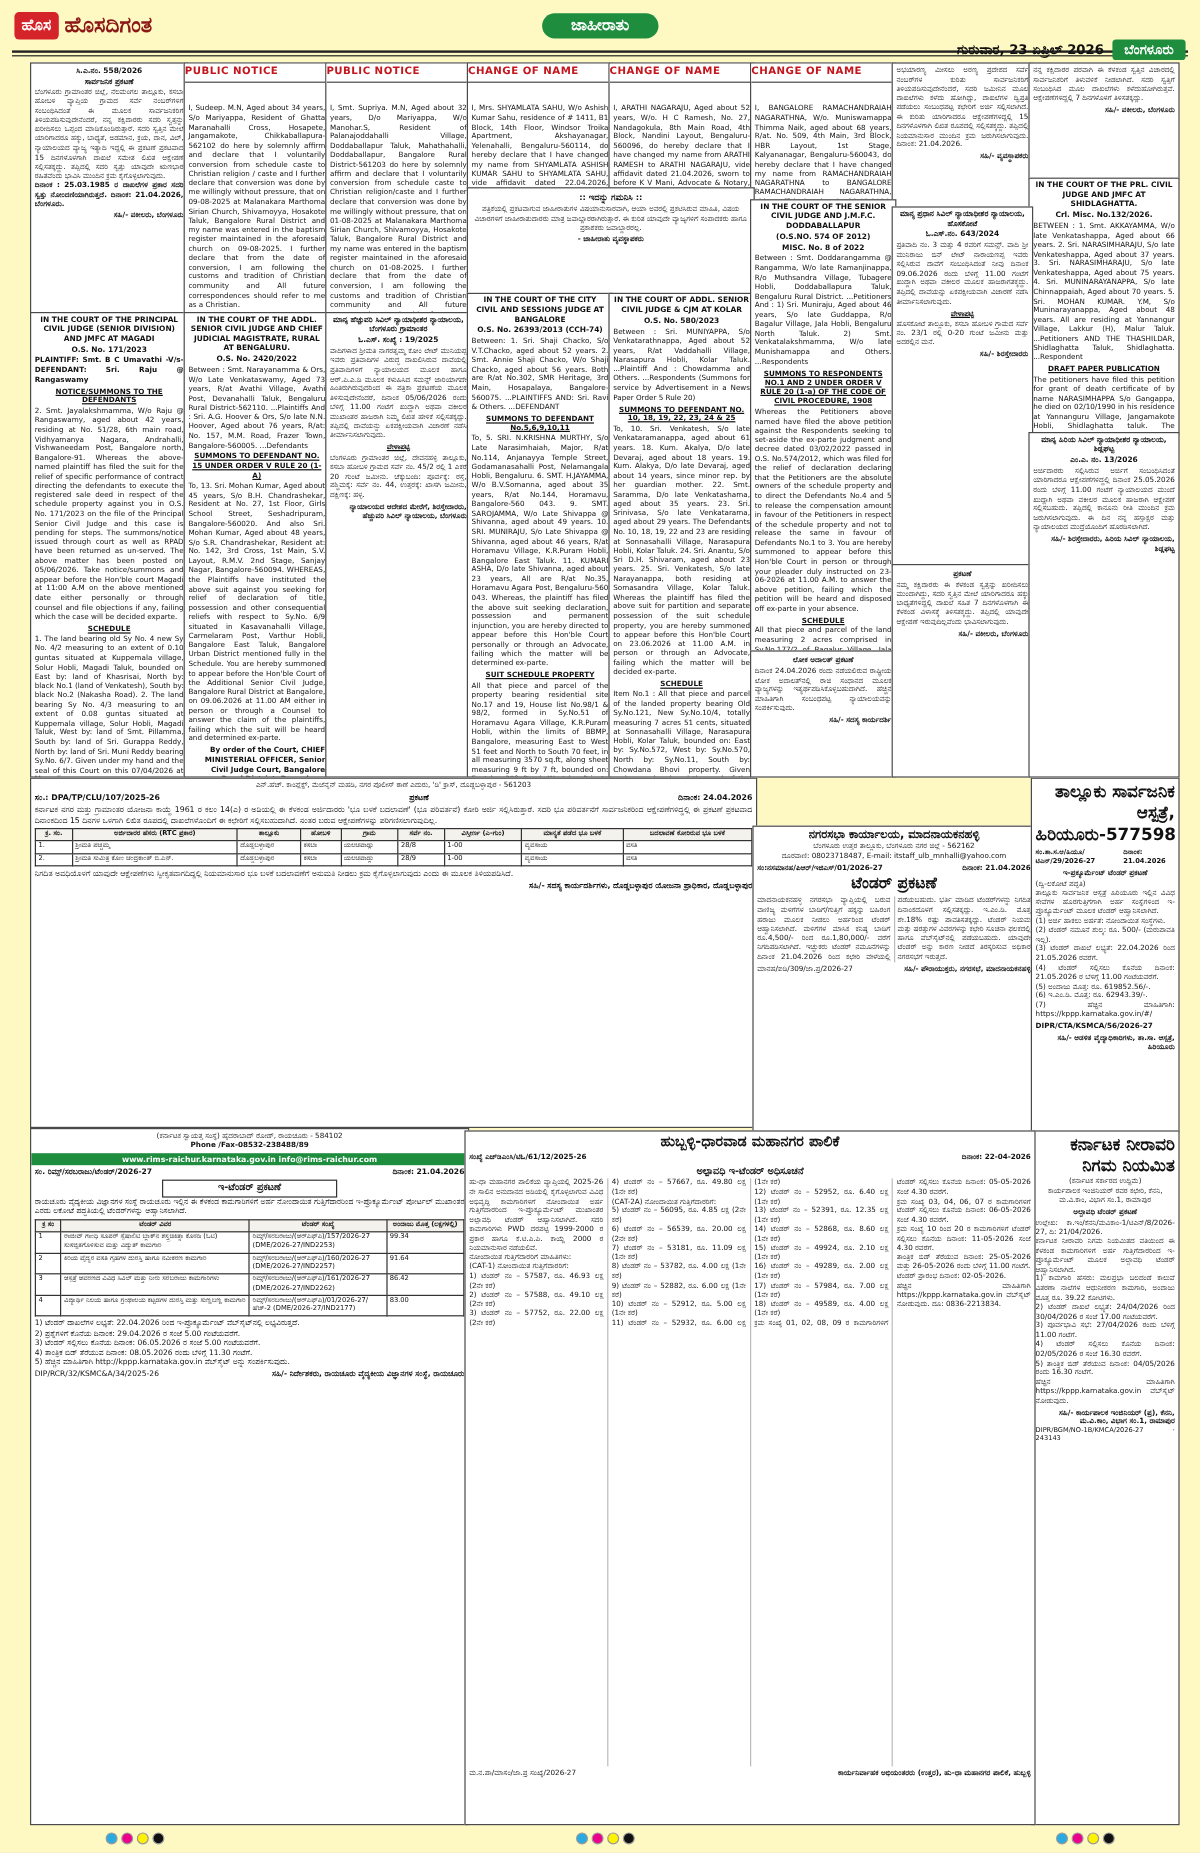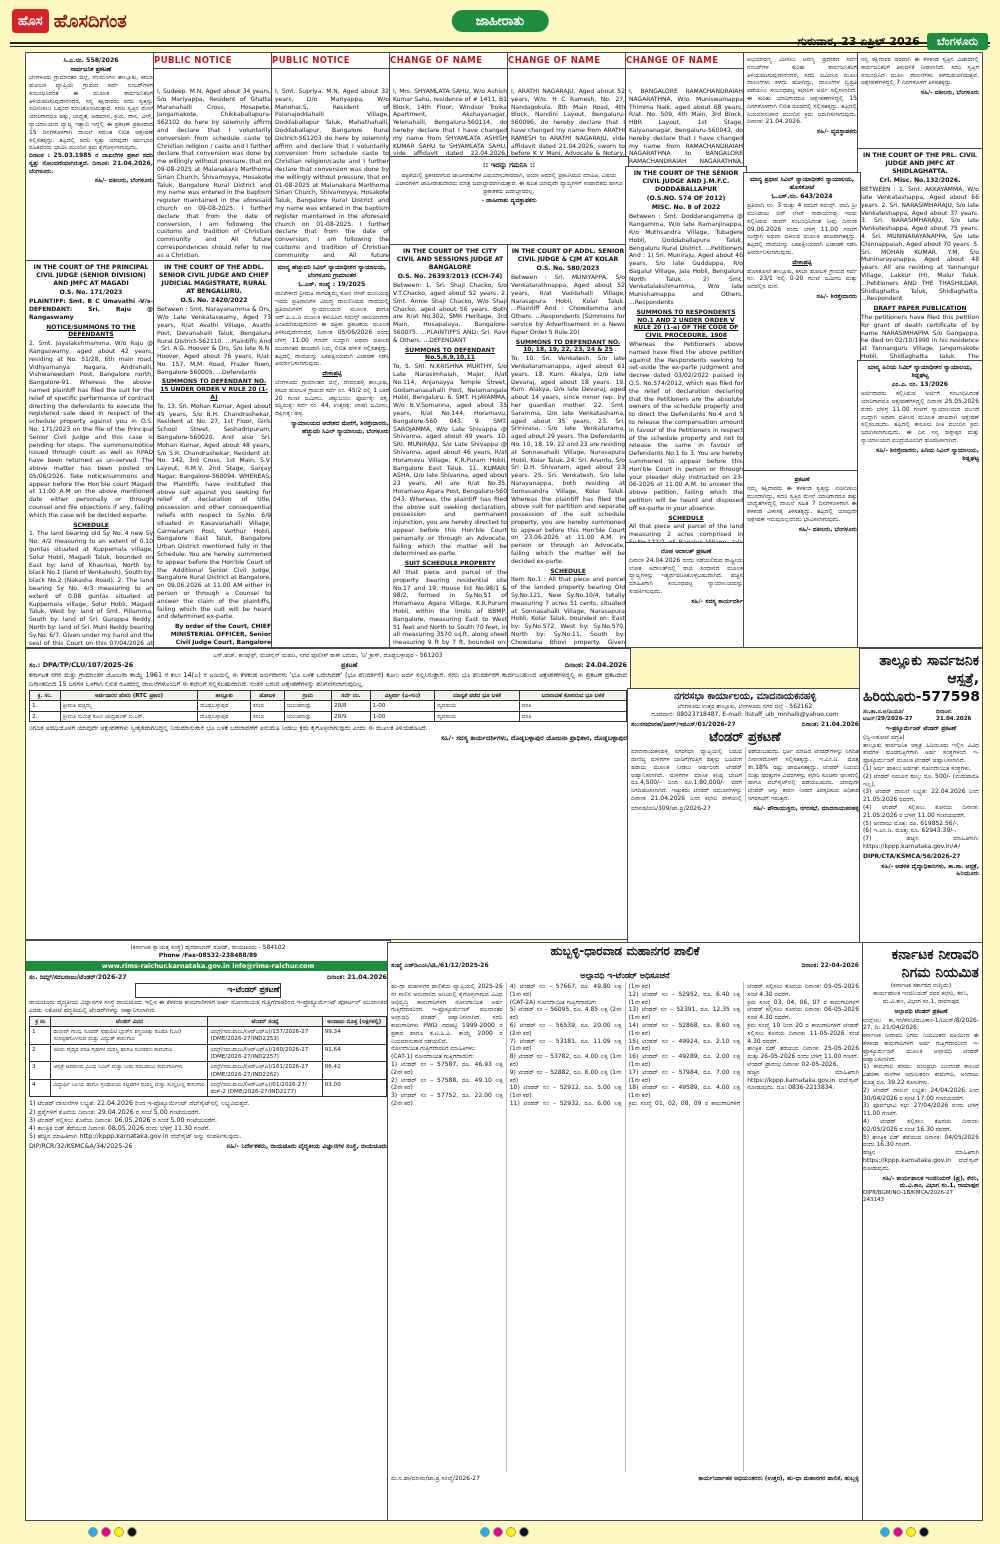--- a/index.html
+++ b/index.html
@@ -27,21 +27,21 @@
   .bd{text-align:justify;}
   .pre{white-space:pre-line;text-align:justify;}
   .sg{text-align:right;font-weight:bold;margin-top:2px;}
   .sgl{text-align:left;font-weight:bold;margin-top:2px;}
   .row2{display:flex;justify-content:space-between;align-items:flex-end;font-weight:bold;margin:2px 0;}
   .org{font-weight:bold;text-align:center;font-size:12px;line-height:1.15;}
   .org-sm{font-weight:bold;text-align:right;font-size:14px;}
   .addr{text-align:center;font-size:6px;}
   .greenbar{background:#1e8e3e;color:#fff;text-align:center;font-size:6.5px;font-weight:bold;
        padding:1px 0;margin:2px -3px;}
-  .headbox{border:1px solid #333;display:block;width:40%;margin:0 auto;text-align:right;
+  .headbox{border:1px solid #333;display:block;width:40%;margin:0 auto;text-align:center;
        font-weight:bold;font-size:8px;padding:1px 0;}
   table.t{border-collapse:collapse;width:100%;font-size:5.6px;margin:2px 0;}
   table.t th,table.t td{border:1px solid #333;padding:1px 2px;vertical-align:top;text-align:left;}
   table.t th{text-align:center;font-weight:bold;background:#f4f2ec;}
   .cols2{column-count:2;column-gap:6px;column-rule:1px solid #bbb;}
   .cols4{column-count:4;column-gap:7px;column-rule:1px solid #bbb;}
   .logo-circ{width:26px;height:26px;border-radius:50%;border:2px solid #1e5a2a;display:inline-block;
        background:#e8f3e9;}
   .rims-head{display:flex;align-items:center;gap:4px;}
   .rims-head .org{flex:1;font-size:10.5px;}

